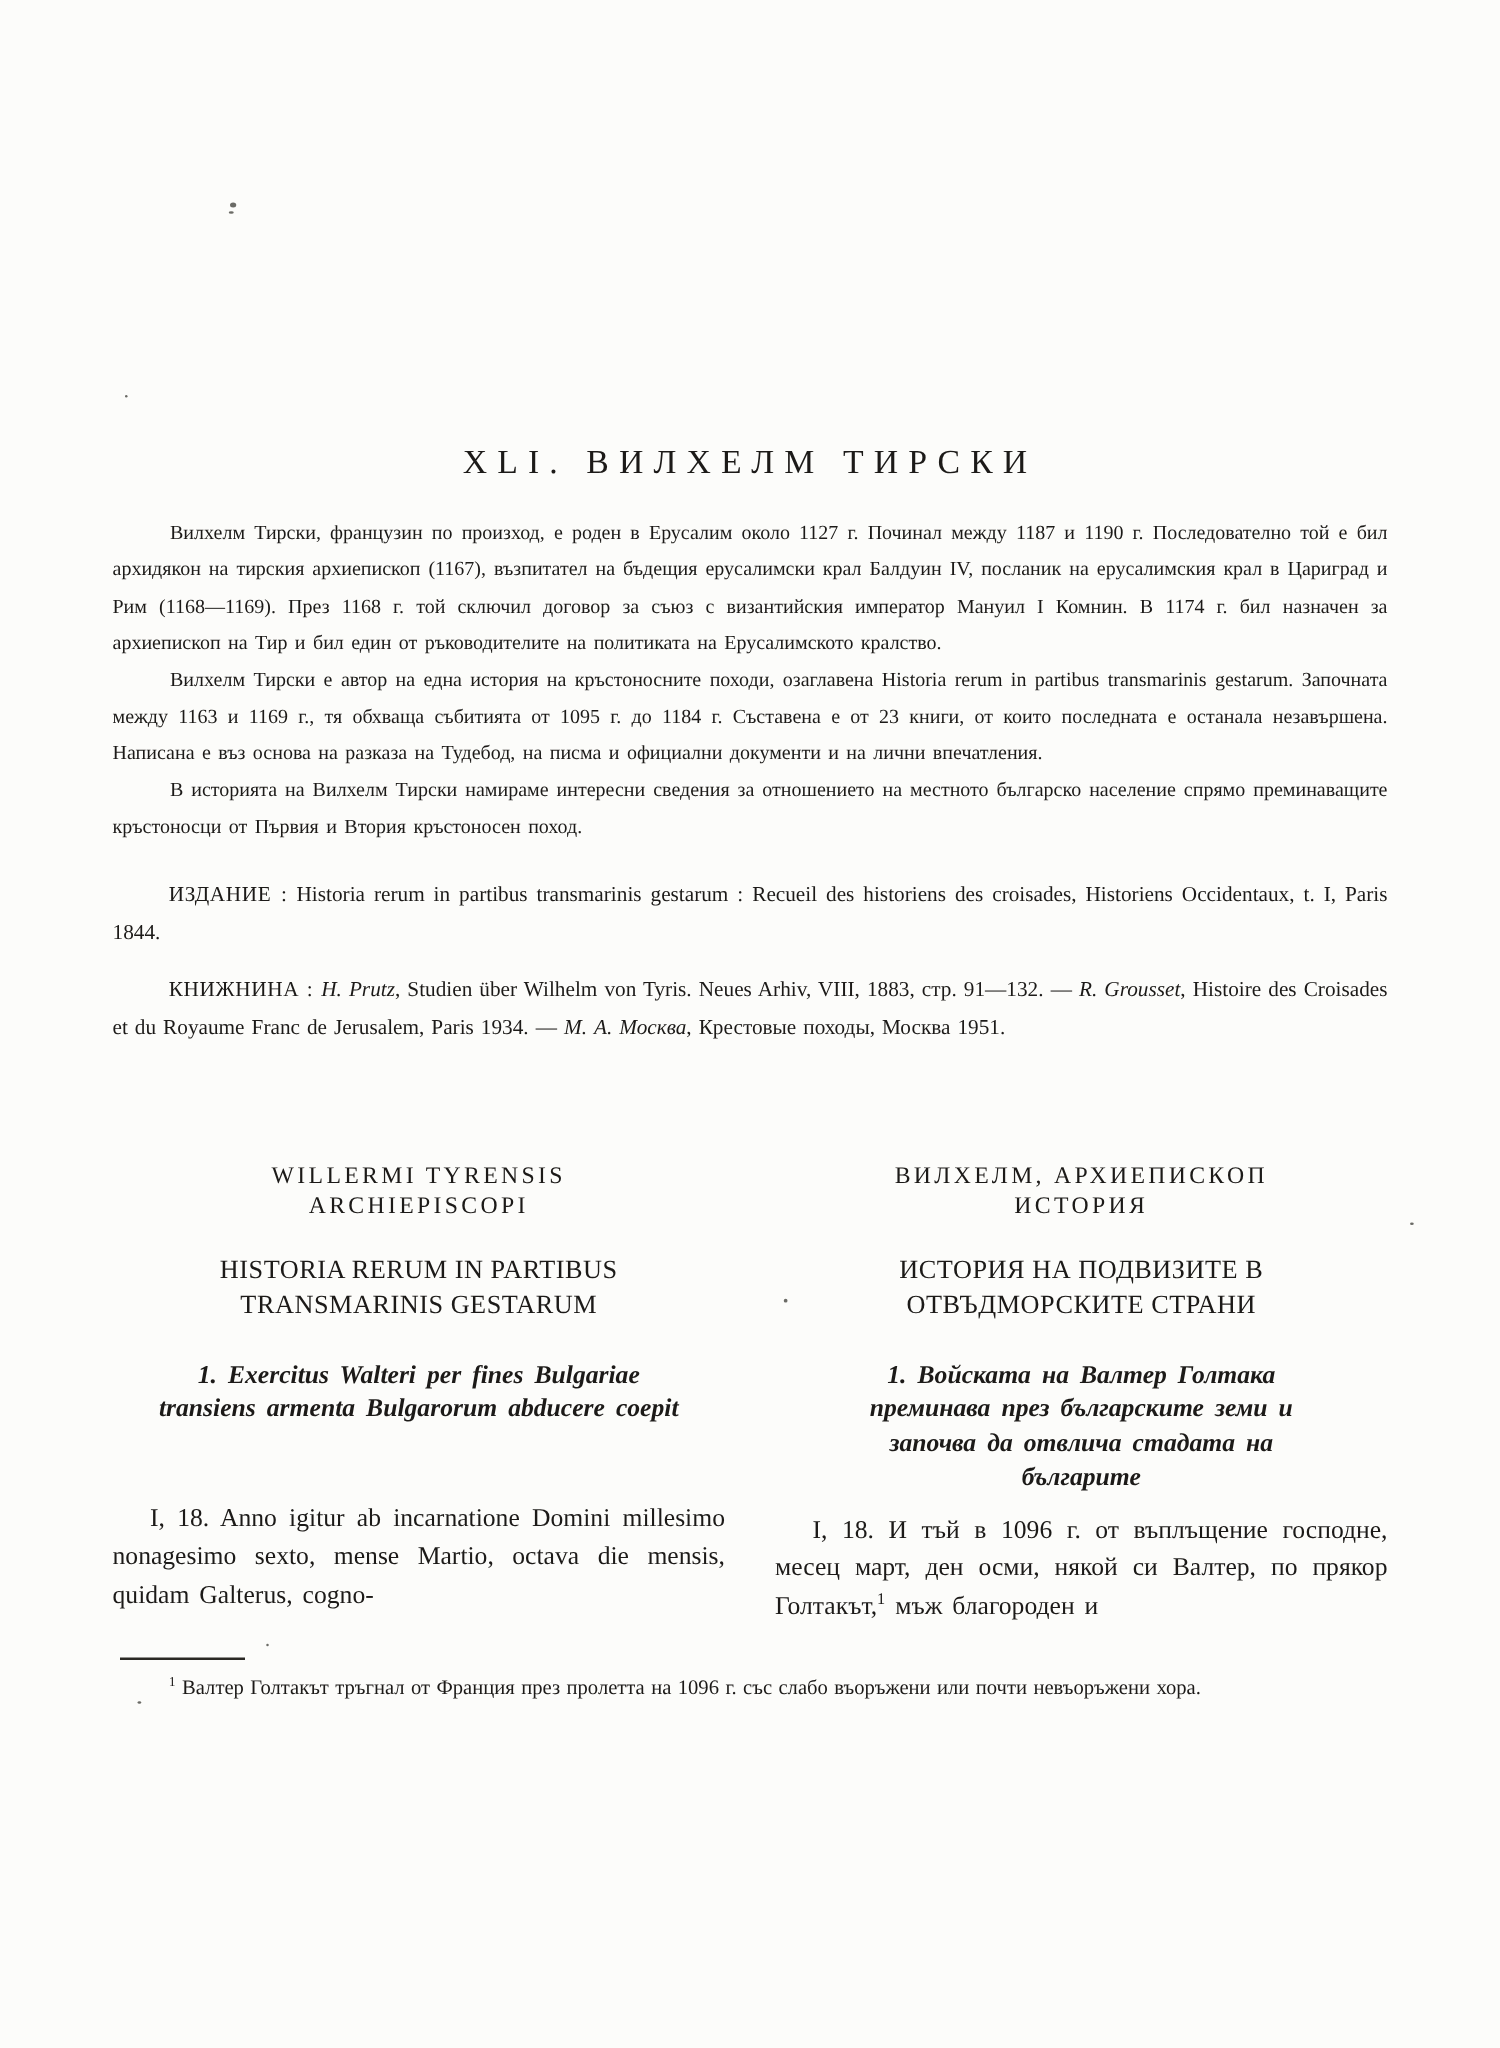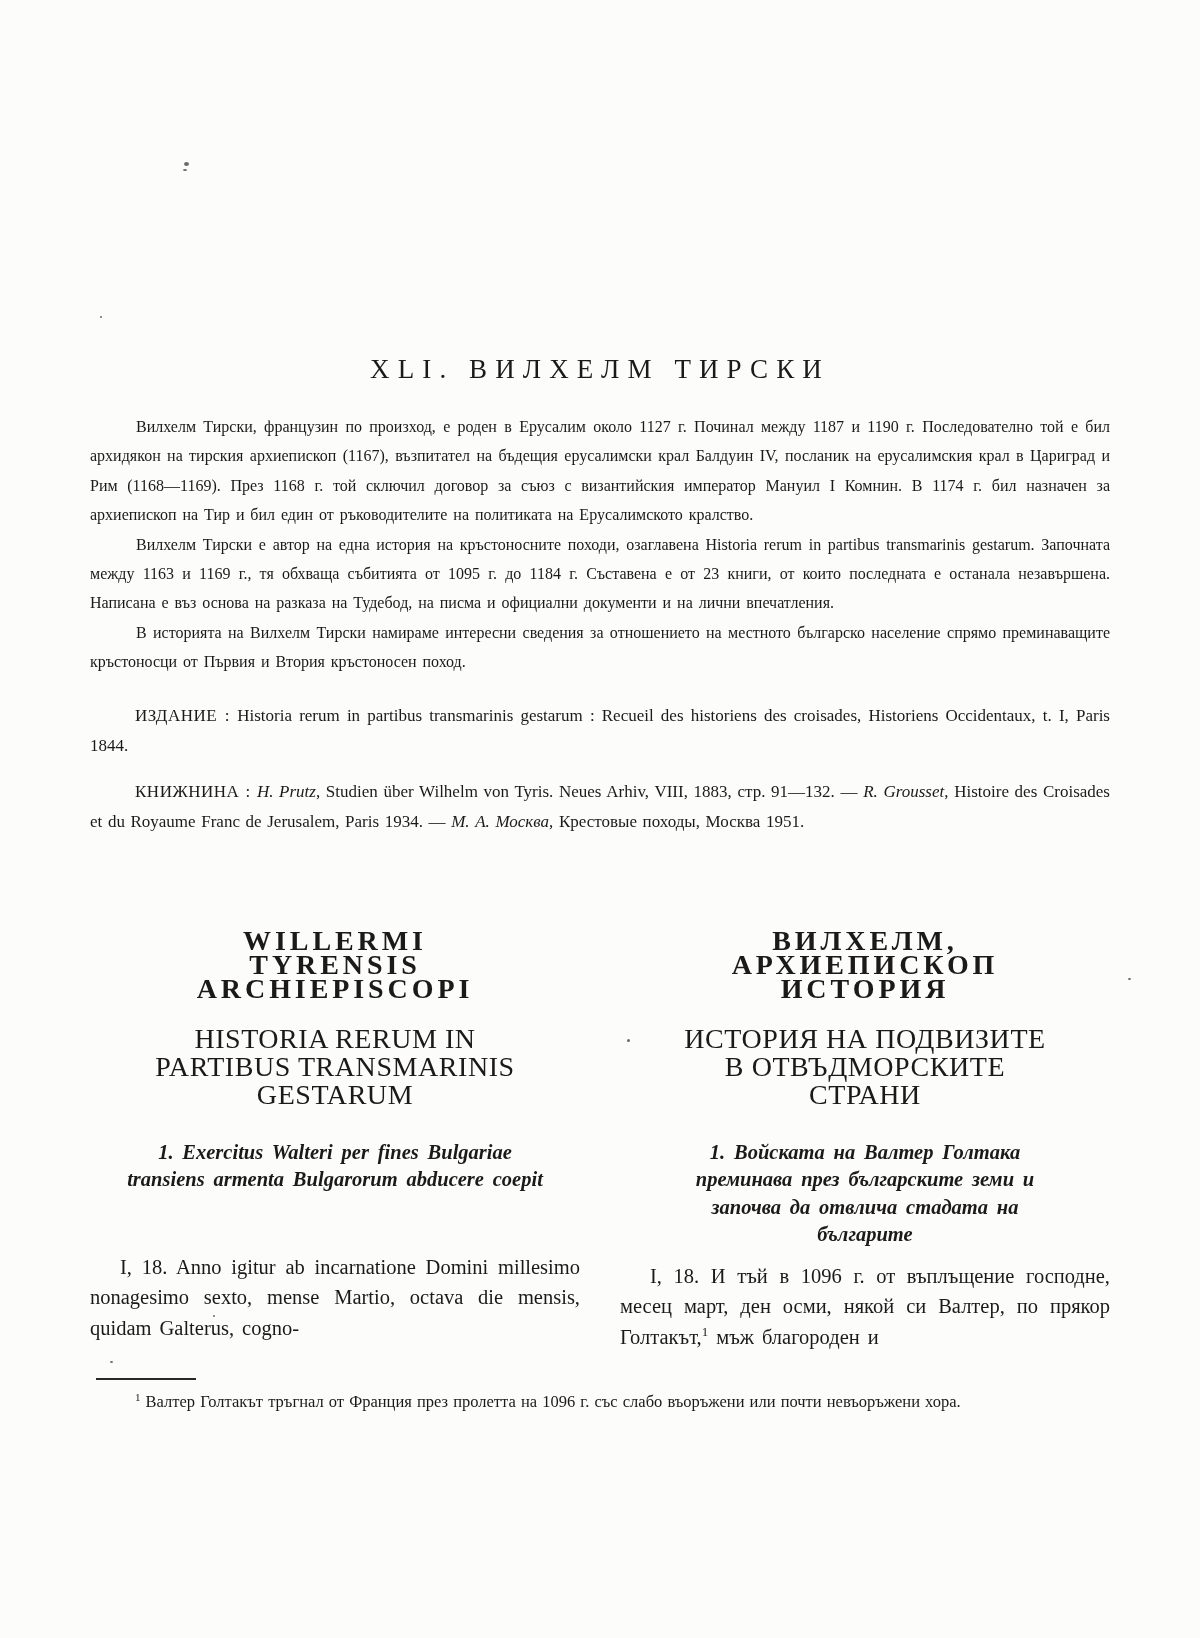--- a/index.html
+++ b/index.html
@@ -50,30 +50,30 @@
   .cols {
     display: flex;
     gap: 40px;
     margin-top: 92px;
   }
   .col { width: 50%; box-sizing: border-box; }
   .author-h {
     margin: 0 auto;
     max-width: 330px;
     text-align: center;
-    font-size: 28px;
+    font-size: 19px;
     line-height: 24px;
     letter-spacing: .14em;
-    font-weight: 700;
+    font-weight: 400;
   }
   .work-h {
     margin: 24px auto 0;
     max-width: 400px;
     text-align: center;
-    font-size: 28px;
+    font-size: 21px;
     line-height: 28px;
     letter-spacing: .02em;
     font-weight: 400;
   }
   .col-right .work-h { max-width: 380px; }
   .chapter-h {
     margin: 30px auto 0;
     max-width: 430px;
     text-align: center;
     font-style: italic;

